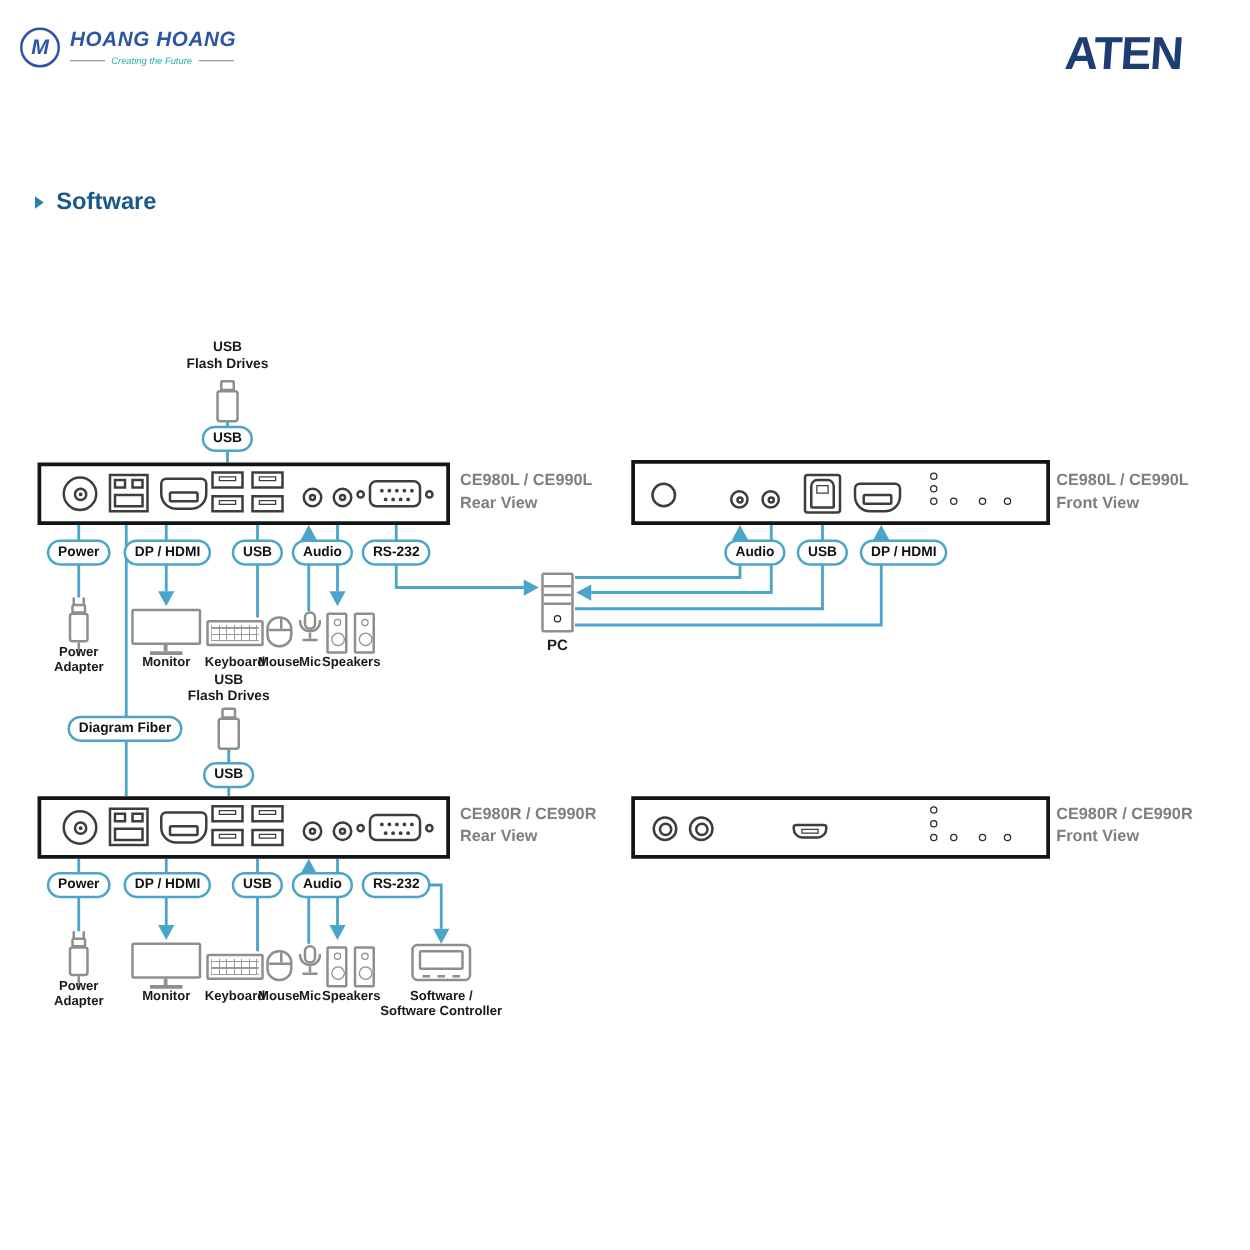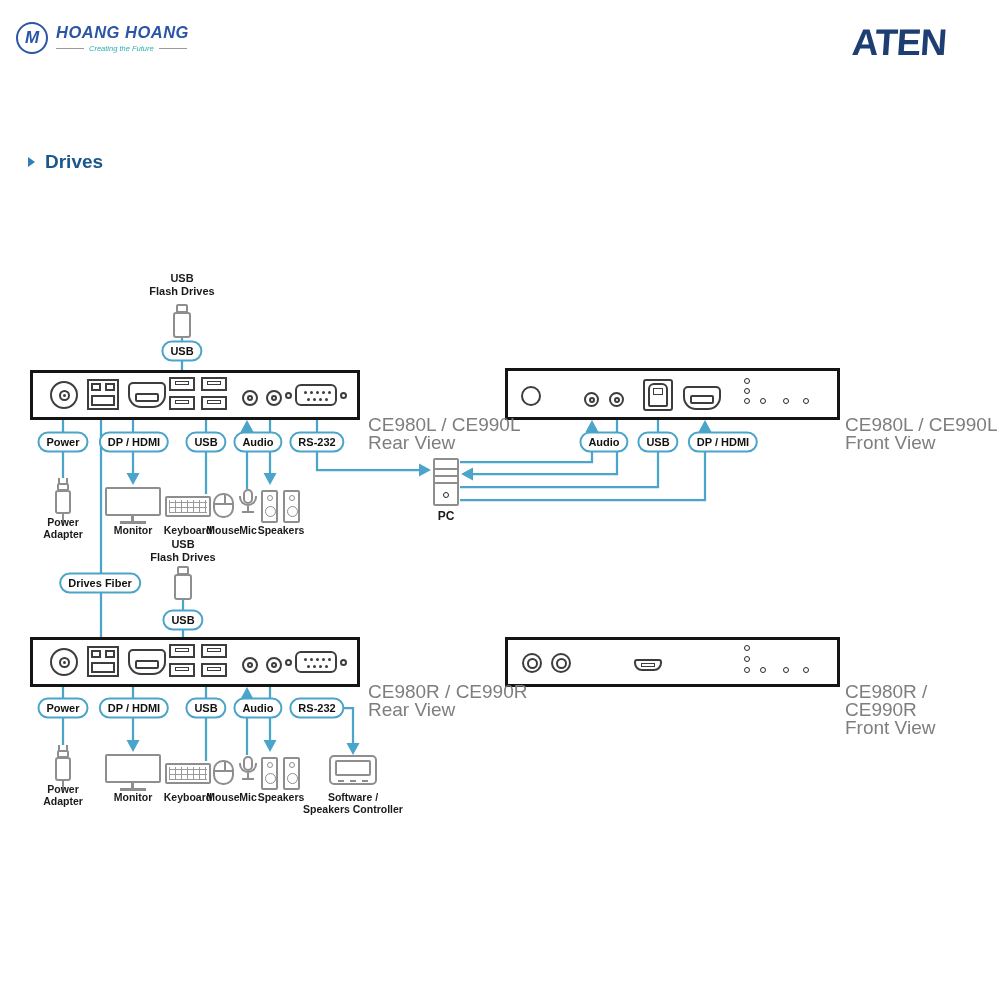--- a/index.html
+++ b/index.html
@@ -3,21 +3,21 @@
 <meta charset="utf-8">
 <style>
   html,body{margin:0;padding:0;background:#fff;}
   .canvas{position:relative;width:1000px;height:1000px;background:#fff;overflow:hidden;
           font-family:"Liberation Sans", sans-serif;}
   svg.wires{position:absolute;left:0;top:0;z-index:1;}
   .panel{position:absolute;background:#fff;border:3px solid #141414;box-sizing:border-box;z-index:2;}
   .pill{position:absolute;z-index:4;background:#fff;border:2px solid #4BA4C9;border-radius:12px;
         padding:2px 7px;font-size:11px;font-weight:bold;color:#111;line-height:13px;
         transform:translate(-50%,-50%);white-space:nowrap;}
-  .gtitle{position:absolute;font-size:19px;font-weight:normal;color:#7E7E7E;line-height:18px;z-index:3;margin-top:41px;}
+  .gtitle{position:absolute;font-size:13px;font-weight:bold;color:#7E7E7E;line-height:18px;z-index:3;}
   .plabel{position:absolute;font-size:10.5px;font-weight:bold;color:#1a1a1a;transform:translateX(-50%);
           white-space:nowrap;z-index:3;text-align:center;line-height:12px;}
   .flabel{position:absolute;font-size:11px;font-weight:bold;color:#1a1a1a;transform:translateX(-50%);
           white-space:nowrap;z-index:3;text-align:center;}
   .ring{border-radius:50%;border:2px solid #3d3d3d;display:flex;align-items:center;justify-content:center;
         box-sizing:border-box;position:absolute;background:#fff;}
   .ring .ring{position:static;}
   .dot{background:#3d3d3d;border-radius:50%;}
   .led{position:absolute;width:6px;height:6px;border:1.5px solid #2a2a2a;border-radius:50%;box-sizing:border-box;}
   .usbport{position:absolute;width:26px;height:14px;border:2px solid #3d3d3d;box-sizing:border-box;}
@@ -58,21 +58,21 @@
         <div class="hl"></div>
         <div class="brand-tag">Creating the Future</div>
         <div class="hl"></div>
       </div>
     </div>
   </div>
   <div class="aten">ATEN</div>
 
   <div class="sec-head">
     <div class="sec-tri"></div>
-    <div class="sec-title">Drives</div>
+    <div class="sec-title">Software</div>
   </div>
 
   <svg class="wires" width="1000" height="1000">
     <g stroke="#4BA4C9" stroke-width="2.25" fill="none">
       <path d="M182 336 V370"></path>
       <path d="M63 420 V478"></path>
       <path d="M101 420 V637"></path>
       <path d="M133 420 V473"></path>
       <path d="M206 420 V494"></path>
       <path d="M247 432 V489"></path>
@@ -259,21 +259,21 @@
       <div class="led" style="left:4px;top:3px;border-color:#8e8e8e;"></div>
       <div class="ring" style="left:2px;top:14px;width:11px;height:11px;border-color:#8e8e8e;border-width:1.5px;"></div>
     </div>
     <div class="gy" style="left:283px;top:490px;width:17px;height:33px;border-radius:2px;">
       <div class="led" style="left:4px;top:3px;border-color:#8e8e8e;"></div>
       <div class="ring" style="left:2px;top:14px;width:11px;height:11px;border-color:#8e8e8e;border-width:1.5px;"></div>
     </div>
   </div>
   <div class="plabel" style="left:281px;top:524px;">Speakers</div>
 
-  <div class="pill" style="left:100px;top:583px;">Drives Fiber</div>
+  <div class="pill" style="left:100px;top:583px;">Diagram Fiber</div>
   <div class="flabel" style="left:183px;top:538px;">USB</div>
   <div class="flabel" style="left:183px;top:551px;">Flash Drives</div>
   <div class="icon">
     <div class="gy" style="left:177px;top:566px;width:12px;height:9px;border-radius:2px 2px 0 0;"></div>
     <div class="gy" style="left:174px;top:574px;width:18px;height:26px;border-radius:3px;"></div>
   </div>
   <div class="pill" style="left:183px;top:620px;">USB</div>
 
   <div class="panel" style="left:30px;top:637px;width:330px;height:50px;">
     <div class="ring" style="left:17px;top:8px;width:28px;height:28px;">
@@ -411,16 +411,16 @@
   <div class="icon">
     <div class="gy" style="left:329px;top:755px;width:48px;height:30px;border-radius:5px;">
       <div class="gy" style="left:4px;top:3px;width:36px;height:16px;border-radius:2px;"></div>
       <div class="gfill" style="left:7px;top:23px;width:6px;height:2px;"></div>
       <div class="gfill" style="left:19px;top:23px;width:6px;height:2px;"></div>
       <div class="gfill" style="left:31px;top:23px;width:6px;height:2px;"></div>
     </div>
   </div>
   <div class="plabel" style="left:353px;top:791px;">
     <span style="display:block">Software /</span>
-    <span style="display:block">Speakers Controller</span>
+    <span style="display:block">Software Controller</span>
   </div>
 
 </div>
 
 </body></html>

